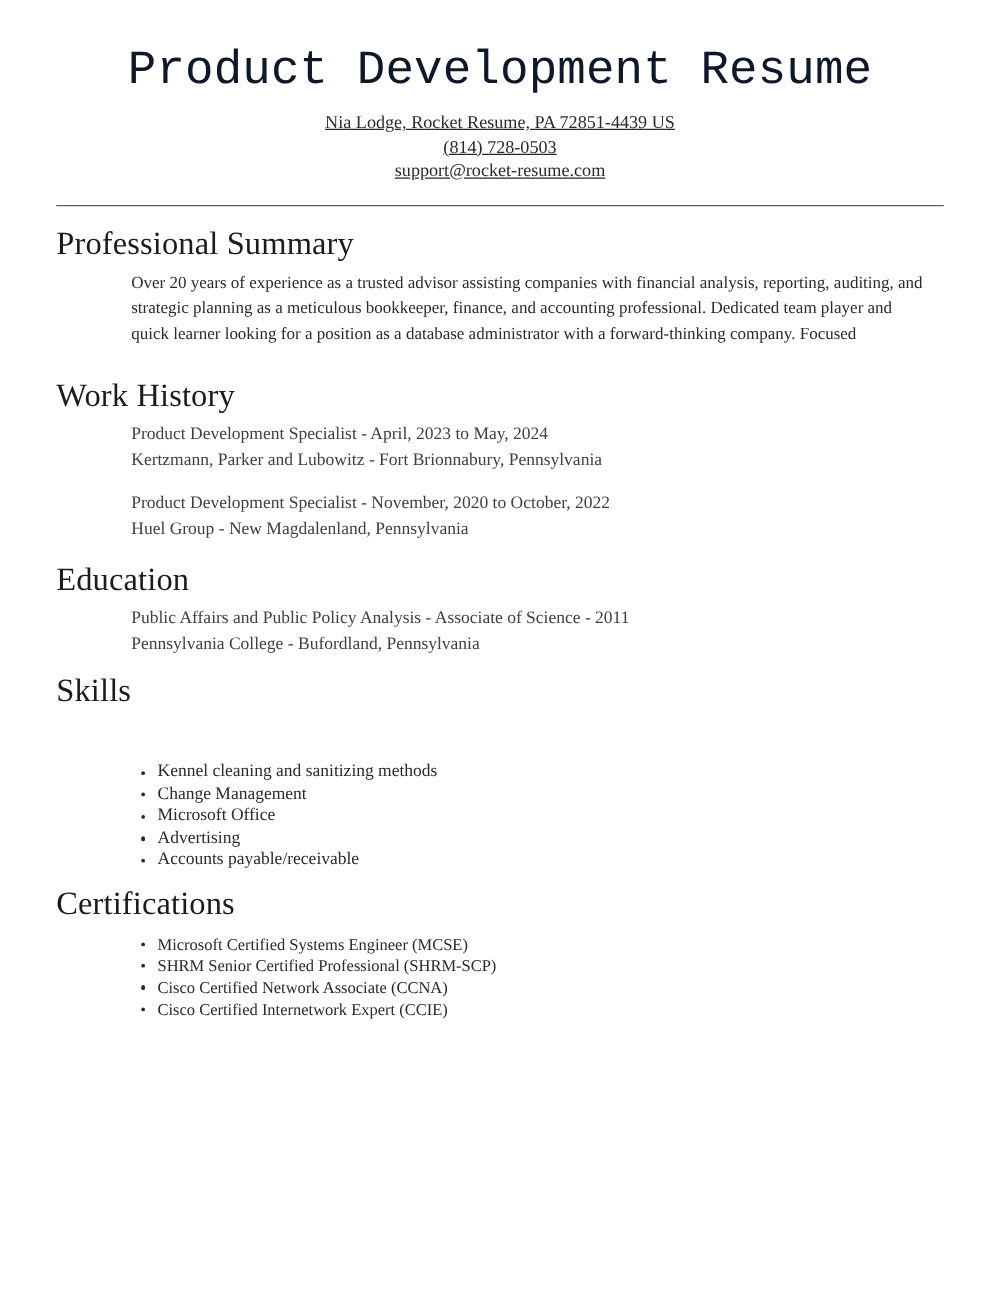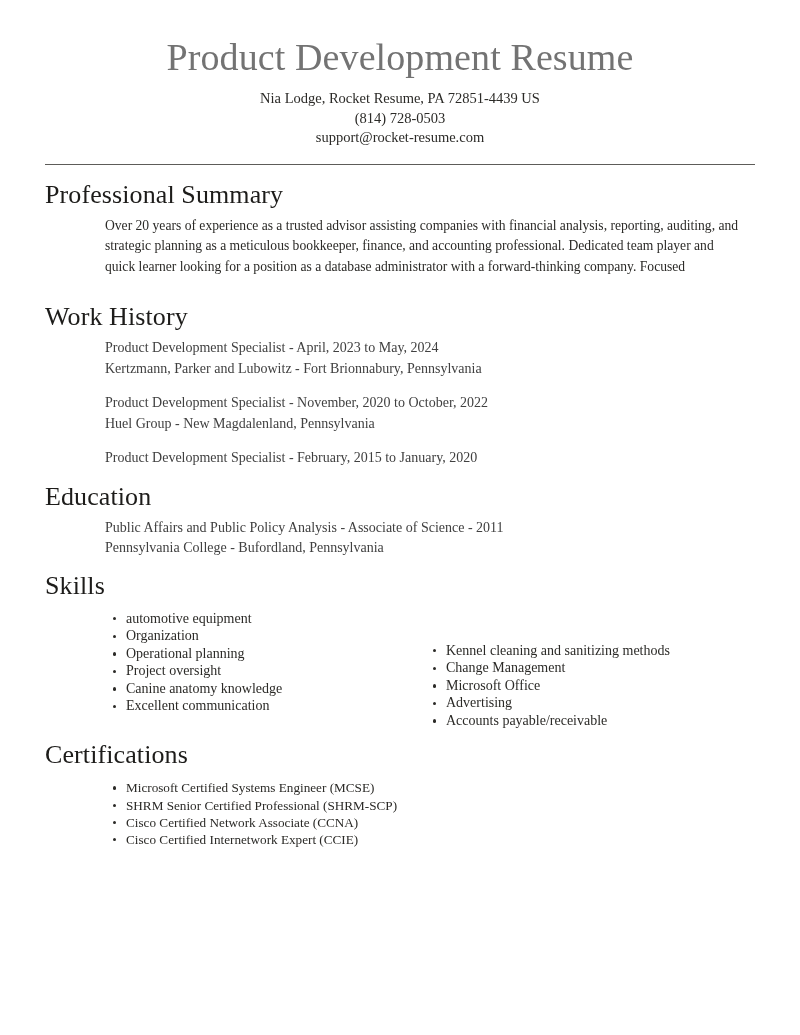--- a/index.html
+++ b/index.html
@@ -26,30 +26,31 @@
   
   .resume-header {
     text-align: center;
     padding-top: 34px;
   }
   .resume-title {
     font-size: 38px;
     font-weight: 400;
     line-height: 46px;
     letter-spacing: 0.1px;
-    color: #737373;
-    margin: 0;
+    color: #0f172a;
+    margin: 0;
+    font-family: Liberation Mono, monospace;
   }
   .contact-block {
     margin-top: 9px;
     font-size: 14.5px;
     line-height: 19.5px;
     color: #2b2a27;
   }
-  .contact-line { display: block; }
+  .contact-line { display: block; text-decoration: underline; }
 
   
   .header-rule {
     height: 0;
     border: none;
     border-top: 1.6px solid #5d5c59;
     margin: 16px 45px 0 45px;
   }
 
   
@@ -185,48 +186,37 @@
       <div class="section-body">
         <div class="entry">
           <div class="entry-line">Product Development Specialist - April, 2023 to May, 2024</div>
           <div class="entry-line">Kertzmann, Parker and Lubowitz - Fort Brionnabury, Pennsylvania</div>
         </div>
         <div class="entry">
           <div class="entry-line">Product Development Specialist - November, 2020 to October, 2022</div>
           <div class="entry-line">Huel Group - New Magdalenland, Pennsylvania</div>
         </div>
         <div class="entry">
-          <div class="entry-line">Product Development Specialist - February, 2015 to January, 2020</div>
         </div>
       </div>
     </section>
 
     <section class="section" id="section-education">
       <h2 class="section-heading">Education</h2>
       <div class="section-body">
         <div class="entry">
           <div class="entry-line">Public Affairs and Public Policy Analysis - Associate of Science - 2011</div>
           <div class="entry-line">Pennsylvania College - Bufordland, Pennsylvania</div>
         </div>
       </div>
     </section>
 
     <section class="section" id="section-skills">
       <h2 class="section-heading">Skills</h2>
       <div class="skills-body">
-        <div class="skills-col left">
-          <ul class="bullets">
-            <li>automotive equipment</li>
-            <li>Organization</li>
-            <li>Operational planning</li>
-            <li>Project oversight</li>
-            <li>Canine anatomy knowledge</li>
-            <li>Excellent communication</li>
-          </ul>
-        </div>
         <div class="skills-col right">
           <ul class="bullets">
             <li>Kennel cleaning and sanitizing methods</li>
             <li>Change Management</li>
             <li>Microsoft Office</li>
             <li>Advertising</li>
             <li>Accounts payable/receivable</li>
           </ul>
         </div>
       </div>

